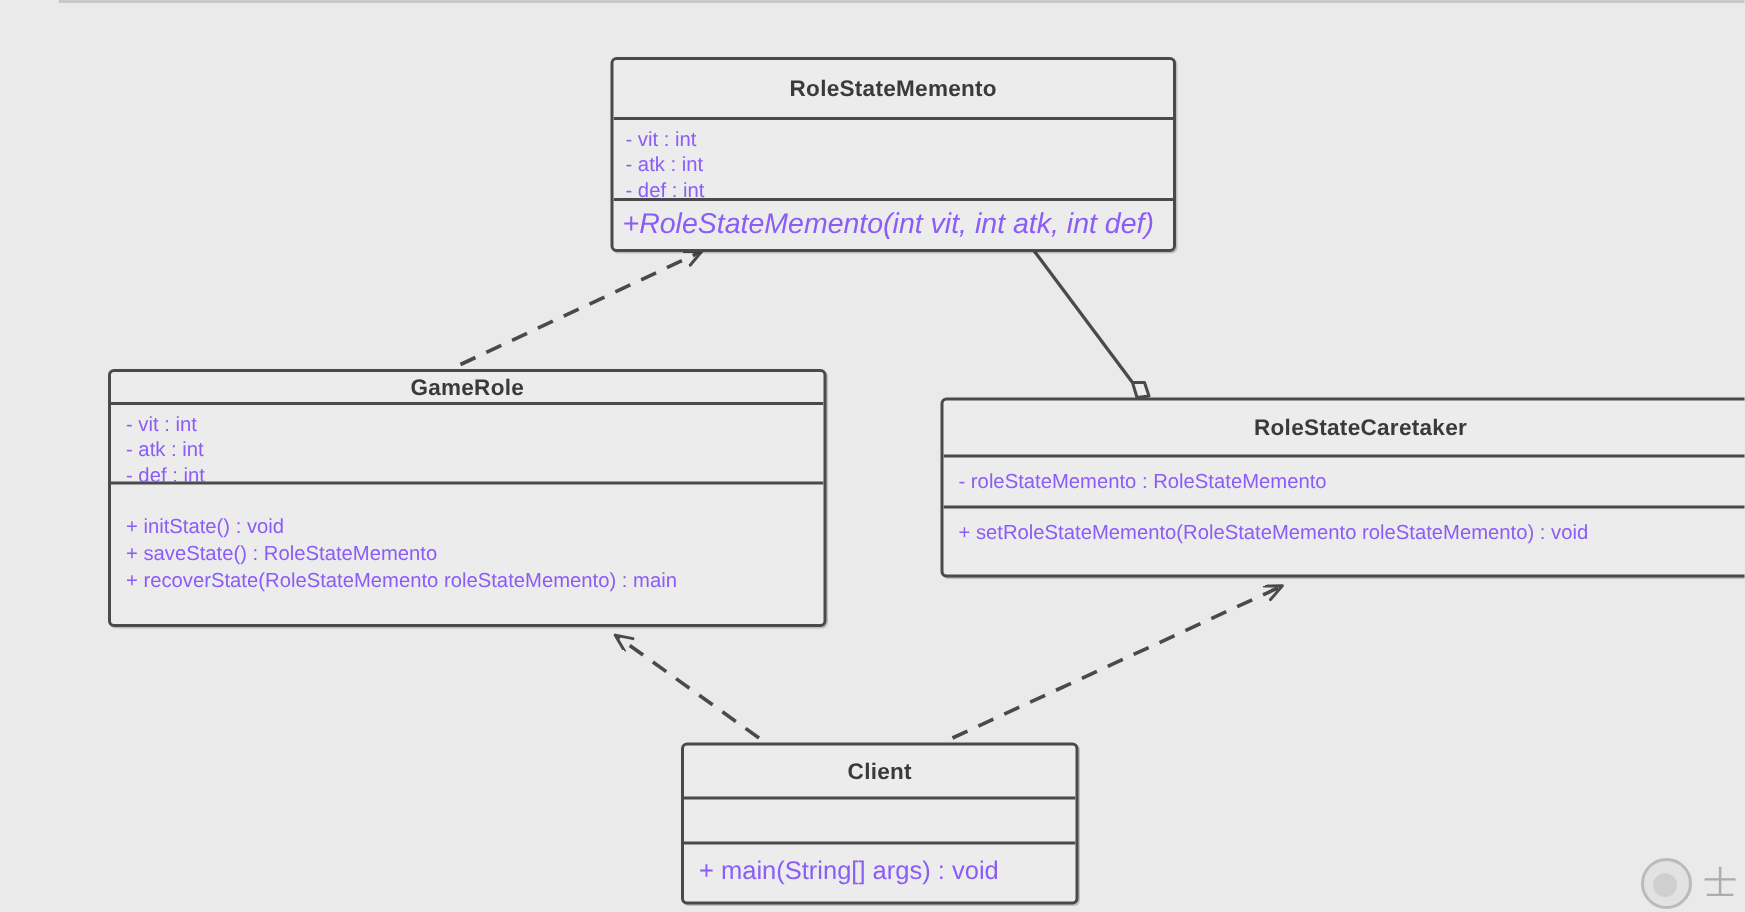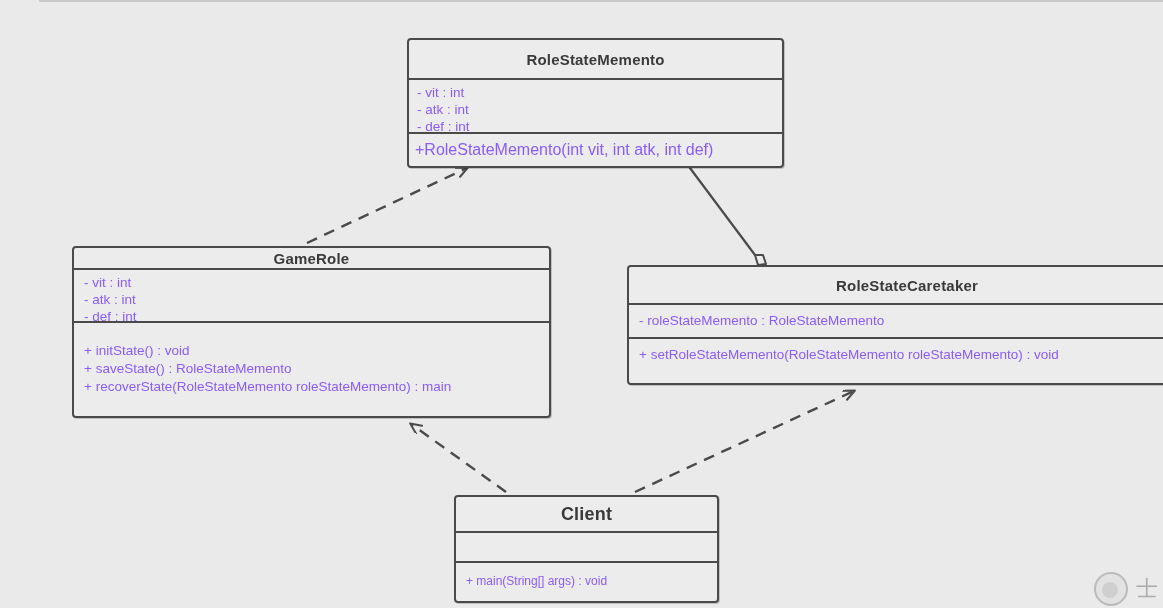--- a/index.html
+++ b/index.html
@@ -139,21 +139,21 @@
     </g>
   </svg>
 
   <div class="uml-class" style="left:368px; top:38px; width:377px; height:130px;">
     <div class="uml-title" style="height:38px; font-size:15px;">RoleStateMemento</div>
     <div class="uml-compartment" style="height:54px; padding:4px 0 0 8px; font-size:13.5px; line-height:17px;">
       <div class="uml-line">- vit : int</div>
       <div class="uml-line">- atk : int</div>
       <div class="uml-line">- def : int</div>
     </div>
-    <div class="uml-compartment" style="height:36px; padding:7px 0 0 6px; font-size:16px; line-height:17px;">
+    <div class="uml-compartment" style="height:36px; padding:7px 0 0 6px; font-size:19px; line-height:17px;font-style:italic;">
       <div class="uml-line">+RoleStateMemento(int vit, int atk, int def)</div>
     </div>
   </div>
 
   <div class="uml-class" style="left:33px; top:246px; width:479px; height:172px;">
     <div class="uml-title" style="height:20px; font-size:15px;">GameRole</div>
     <div class="uml-compartment" style="height:53px; padding:4px 0 0 10px; font-size:13.5px; line-height:17px;">
       <div class="uml-line">- vit : int</div>
       <div class="uml-line">- atk : int</div>
       <div class="uml-line">- def : int</div>
@@ -169,23 +169,23 @@
     <div class="uml-title" style="height:36px; font-size:15px;">RoleStateCaretaker</div>
     <div class="uml-compartment" style="height:34px; padding:7px 0 0 10px; font-size:13.5px; line-height:18px;">
       <div class="uml-line">- roleStateMemento : RoleStateMemento</div>
     </div>
     <div class="uml-compartment" style="height:50px; padding:7px 0 0 10px; font-size:13.5px; line-height:18px;">
       <div class="uml-line">+ setRoleStateMemento(RoleStateMemento roleStateMemento) : void</div>
     </div>
   </div>
 
   <div class="uml-class" style="left:415px; top:495px; width:265px; height:108px;">
-    <div class="uml-title" style="height:34px; font-size:18px;">Client</div>
+    <div class="uml-title" style="height:34px; font-size:15px;">Client</div>
     <div class="uml-compartment" style="height:30px; padding:4px 0 0 10px; font-size:13.5px; line-height:17px;"></div>
-    <div class="uml-compartment" style="height:42px; padding:9px 0 0 10px; font-size:12px; line-height:18px;">
+    <div class="uml-compartment" style="height:42px; padding:9px 0 0 10px; font-size:17px; line-height:18px;">
       <div class="uml-line">+ main(String[] args) : void</div>
     </div>
   </div>
 
   <div class="watermark" style="left:1055px; top:572px;">
     <div class="wm-circle"></div>
     <div class="wm-glyph">士</div>
     <div class="wm-dots">⋯</div>
   </div>
 

